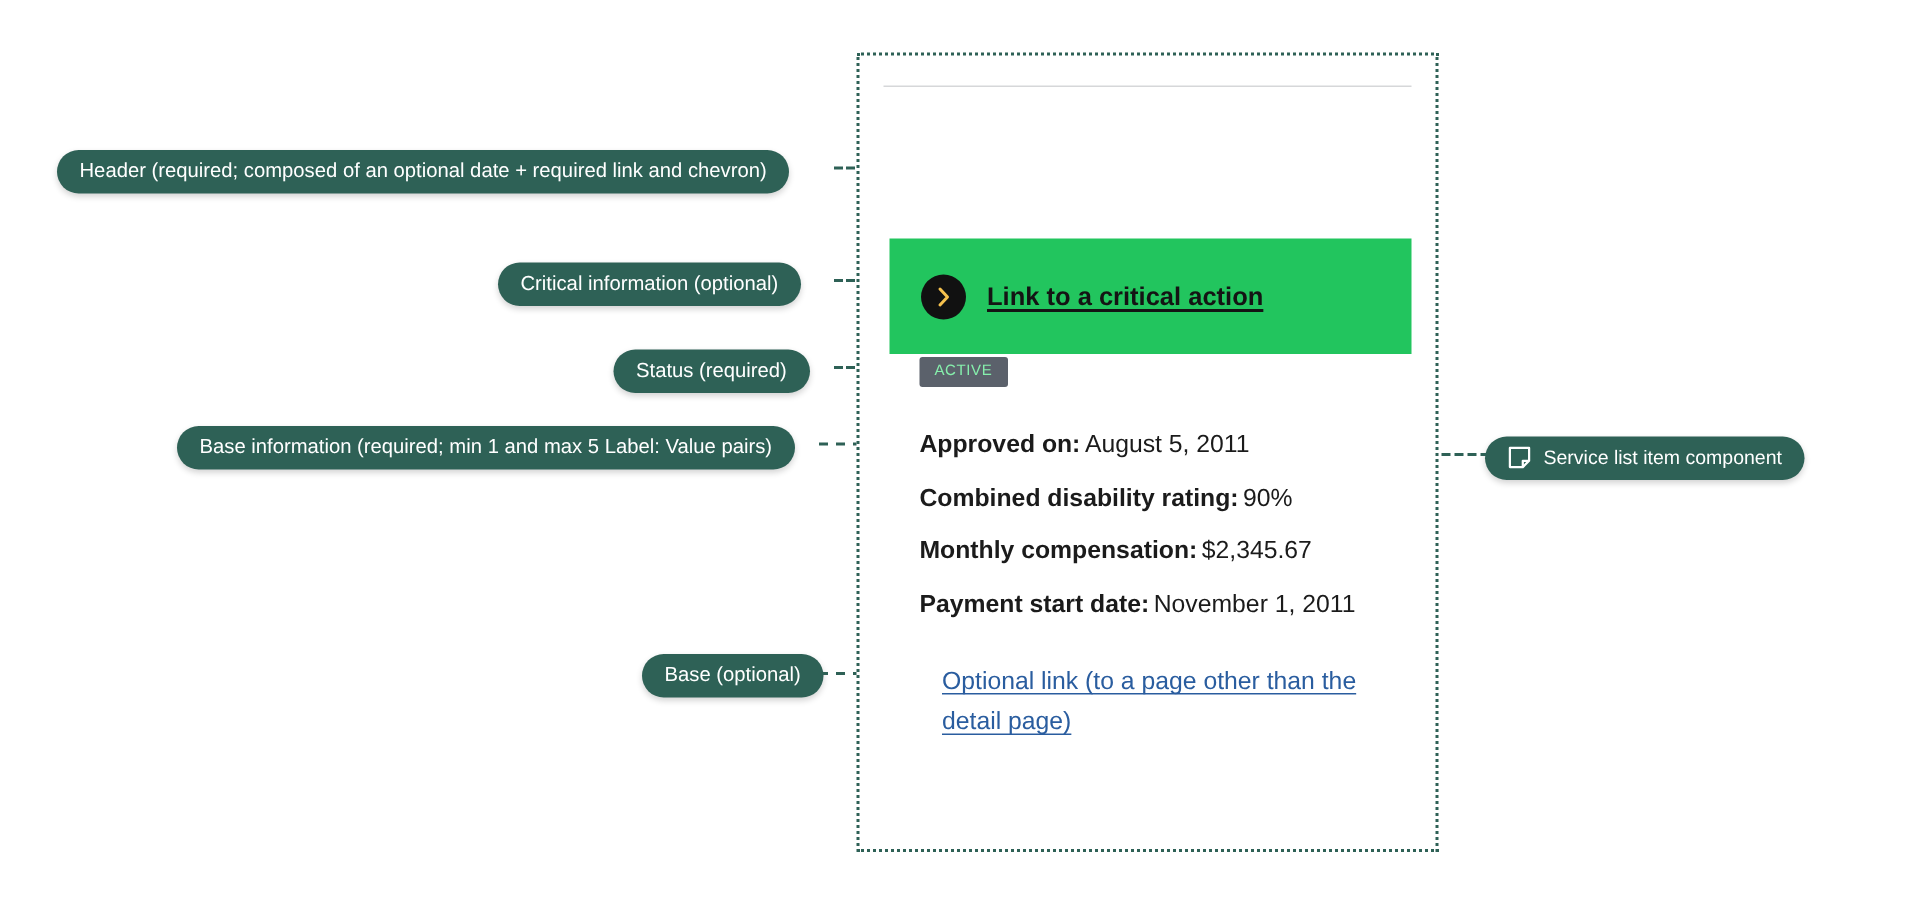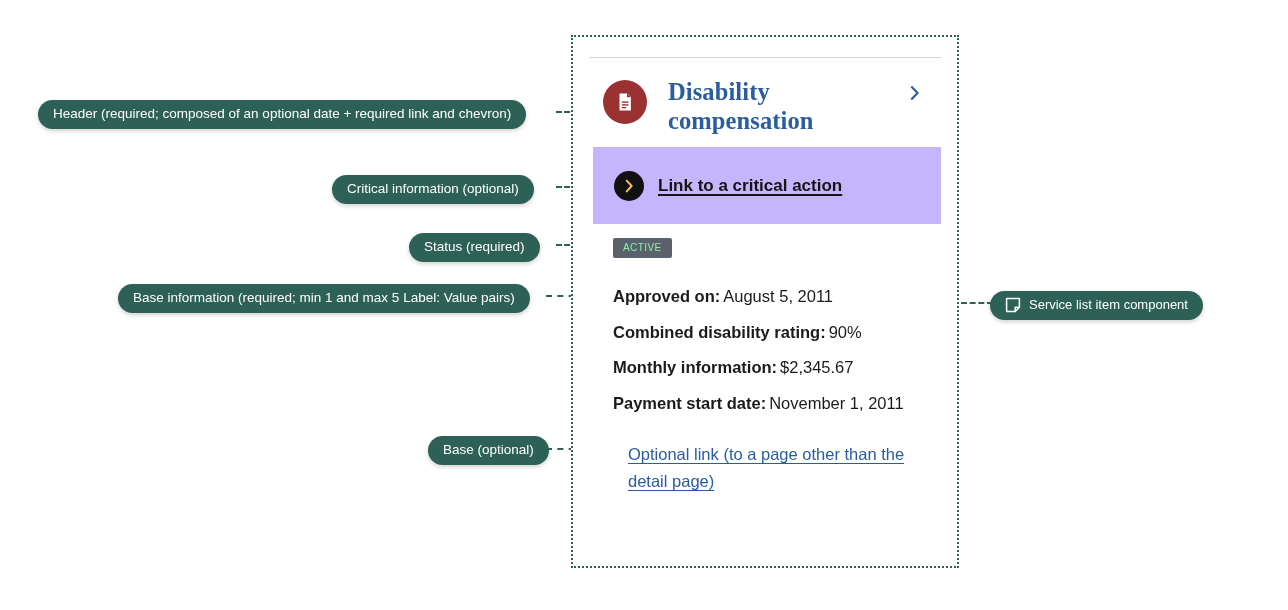--- a/index.html
+++ b/index.html
@@ -116,24 +116,24 @@
     right: 14px;
     top: 7px;
     width: 16px;
     height: 16px;
   }
 
   
   .critical {
     position: absolute;
     left: 20px;
-    top: 110px;
+    top: 122px;
     width: 348px;
     height: 77px;
-    background: #c4b5fd;
+    background: #22c55e;
     display: flex;
     align-items: center;
     box-sizing: border-box;
     padding-left: 21px;
   }
   .critical-icon {
     width: 30px;
     height: 30px;
     border-radius: 50%;
     background: #111111;
@@ -246,37 +246,20 @@
 <div class="conn" style="left:546px; top:448px; width:40px;"></div>
 <div class="dot" style="left:585px; top:442px;"></div>
 
 <div class="conn" style="left:961px; top:302px; width:32px;"></div>
 
 <div class="frame">
   <div class="card-inner">
 
     <div class="top-rule"></div>
 
-    <div class="header">
-      <span class="header-icon">
-        <svg viewBox="0 0 24 24" width="22" height="22" aria-hidden="true">
-          <path d="M6 2.6 H14.4 L18.4 6.6 V21.4 H6 Z" fill="#ffffff"></path>
-          <path d="M14.2 2.8 V6.8 H18.3" fill="#9b3232"></path>
-          <rect x="8.6" y="11.4" width="7.2" height="1.5" fill="#9b3232"></rect>
-          <rect x="8.6" y="14.4" width="7.2" height="1.5" fill="#9b3232"></rect>
-          <rect x="8.6" y="17.4" width="4.6" height="1.5" fill="#9b3232"></rect>
-        </svg>
-      </span>
-      <span class="header-title">Disability compensation</span>
-      <span class="header-chevron">
-        <svg viewBox="0 0 16 16" width="16" height="16" aria-hidden="true">
-          <path d="M5 2.2 L10.6 8 L5 13.8" fill="none" stroke="#2a5d9f" stroke-width="2.1" stroke-linecap="square" stroke-linejoin="miter"></path>
-        </svg>
-      </span>
-    </div>
 
     <div class="critical">
       <span class="critical-icon">
         <svg viewBox="0 0 24 24" width="16" height="16" aria-hidden="true">
           <path d="M8.5 4 L16 12 L8.5 20" fill="none" stroke="#f5c14e" stroke-width="3" stroke-linecap="round" stroke-linejoin="round"></path>
         </svg>
       </span>
       <span class="critical-link">Link to a critical action</span>
     </div>
 
@@ -285,21 +268,21 @@
     </div>
 
     <div class="base-info">
       <div class="info-row">
         <span class="info-label">Approved on:</span><span class="info-value">August 5, 2011</span>
       </div>
       <div class="info-row">
         <span class="info-label">Combined disability rating:</span><span class="info-value">90%</span>
       </div>
       <div class="info-row">
-        <span class="info-label">Monthly information:</span><span class="info-value">$2,345.67</span>
+        <span class="info-label">Monthly compensation:</span><span class="info-value">$2,345.67</span>
       </div>
       <div class="info-row">
         <span class="info-label">Payment start date:</span><span class="info-value">November 1, 2011</span>
       </div>
     </div>
 
     <a class="opt-link">Optional link (to a page other than the detail page)</a>
 
   </div>
 </div>

